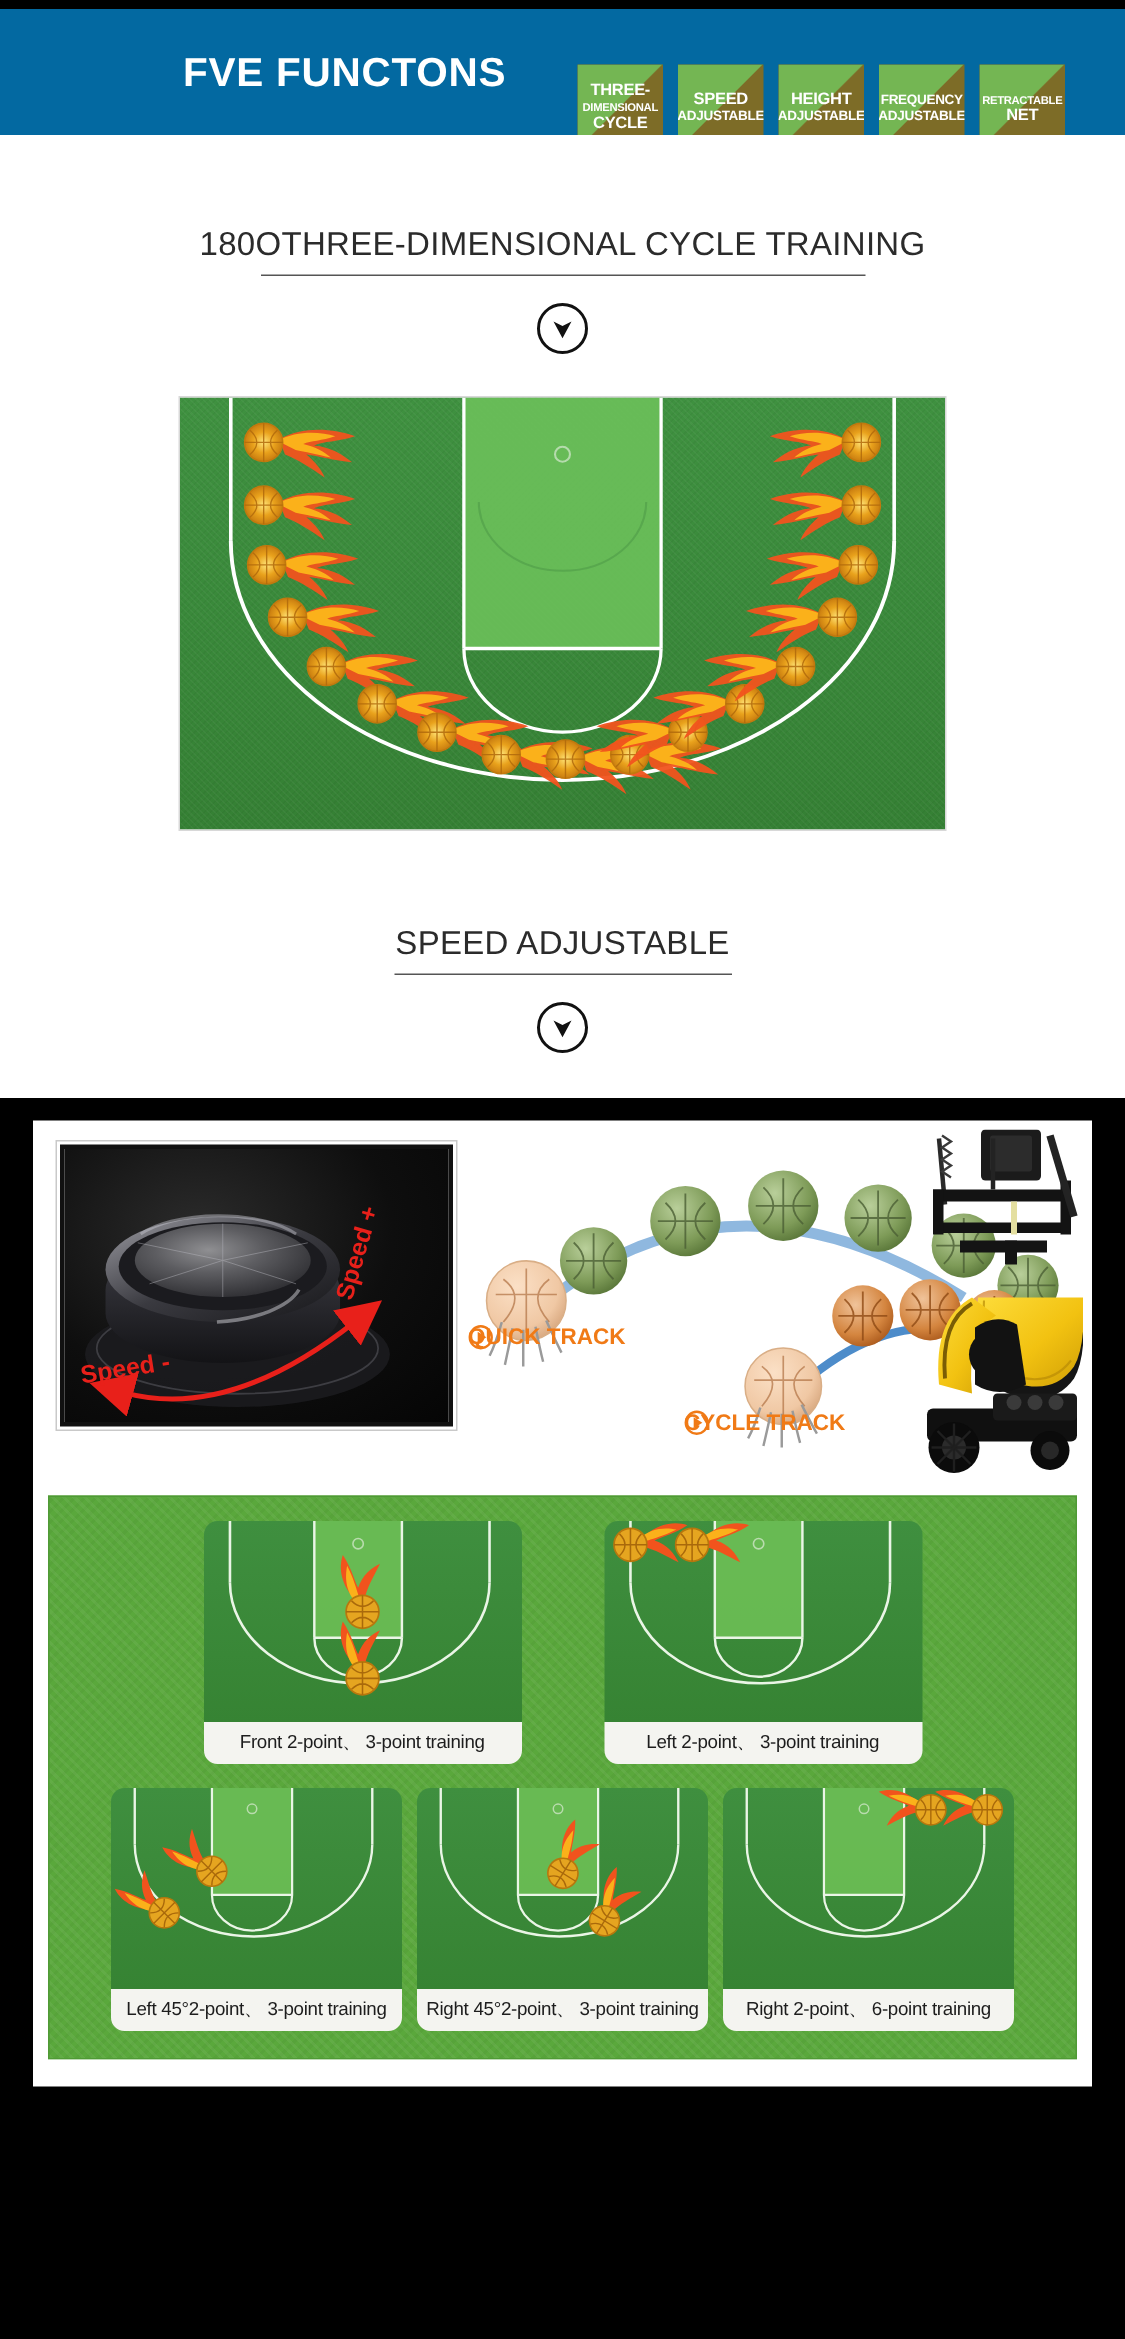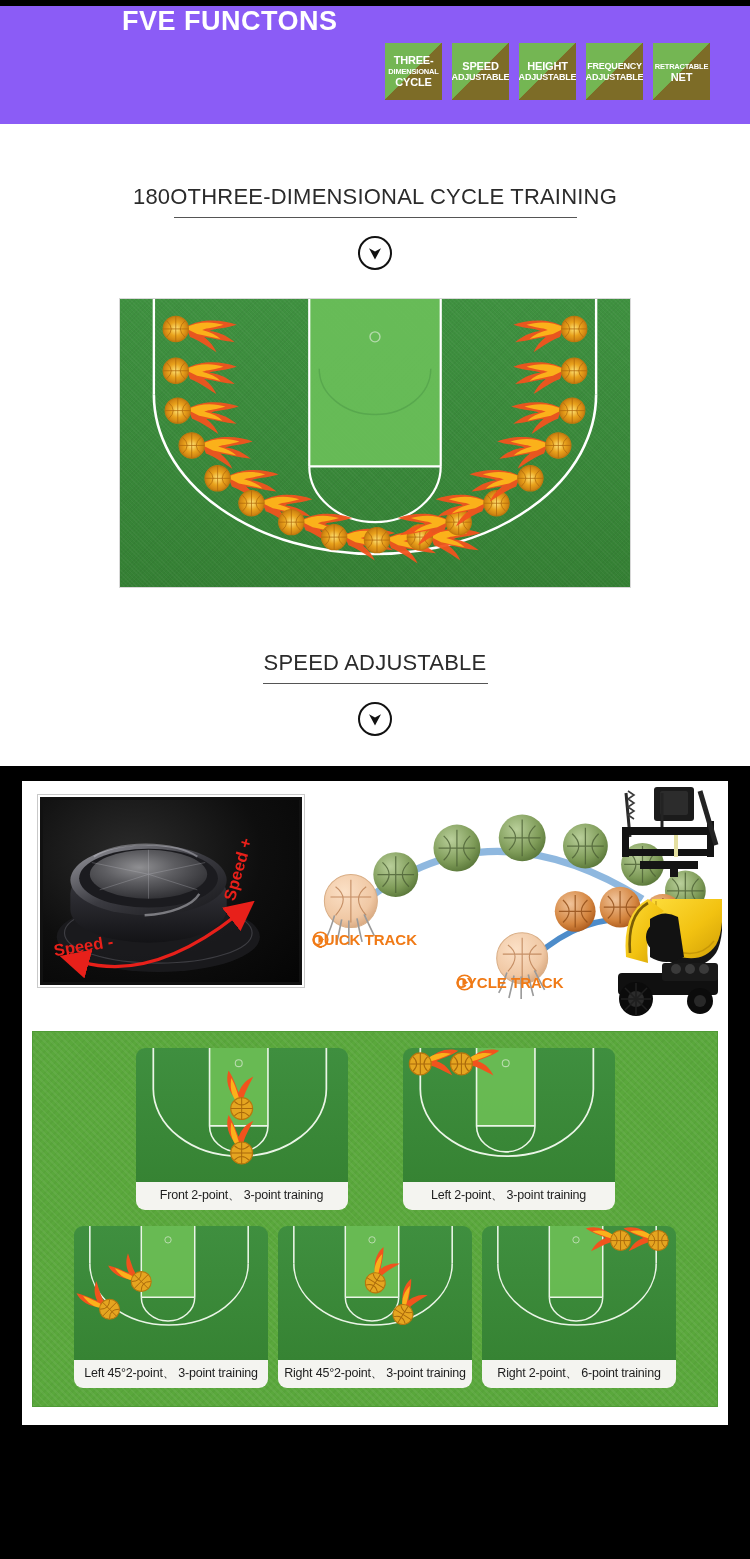--- a/index.html
+++ b/index.html
@@ -13,23 +13,24 @@
     position: relative;
   }
 
   
   .top-black-strip {
     height: 6px;
     background: #000;
   }
 
   .header {
-    height: 118px;
-    background: #8b5cf6;
+    height: 84px;
+    background: #0369a1;
     display: flex;
+    align-items: center;
     position: relative;
   }
 
   .header-title {
     color: #ffffff;
     font-size: 27px;
     font-weight: bold;
     letter-spacing: 0.5px;
     margin-left: 122px;
   }
@@ -170,21 +171,21 @@
   .track-label {
     position: absolute;
     display: flex;
     align-items: center;
     gap: 6px;
     color: #f07a16;
     font-size: 15px;
     font-weight: bold;
     white-space: nowrap;
   }
-  .track-label.quick { left: 6px; top: 124px; margin-top: 14px; }
+  .track-label.quick { left: 6px; top: 124px; }
   .track-label.slow  { left: 150px; top: 181px; }
   .play-ico { width: 17px; height: 17px; flex: none; }
 
   
   .green-panel {
     background: #5aa83c;
     background-image:
       repeating-linear-gradient(45deg, rgba(255,255,255,.05) 0 2px, transparent 2px 5px),
       repeating-linear-gradient(-45deg, rgba(0,0,0,.03) 0 2px, transparent 2px 5px);
     margin-top: 10px;

